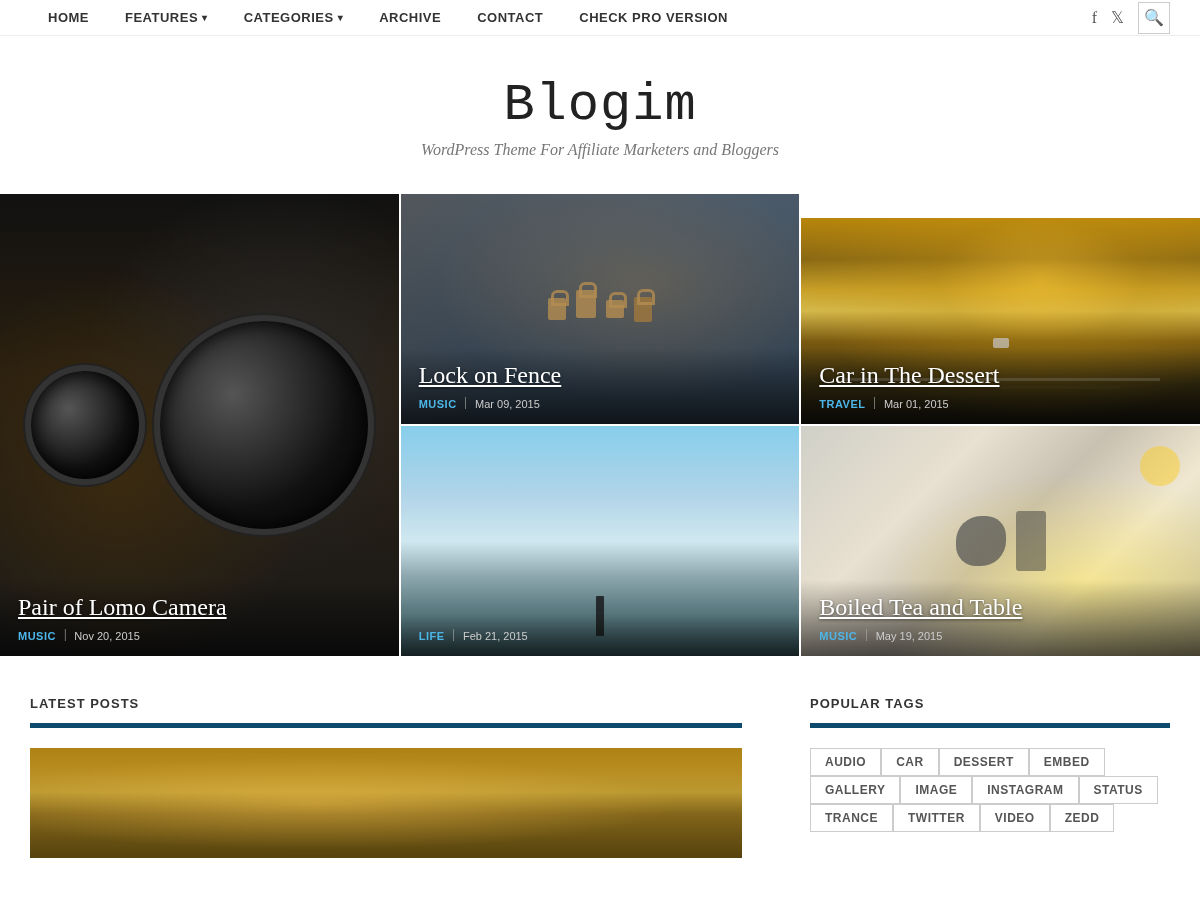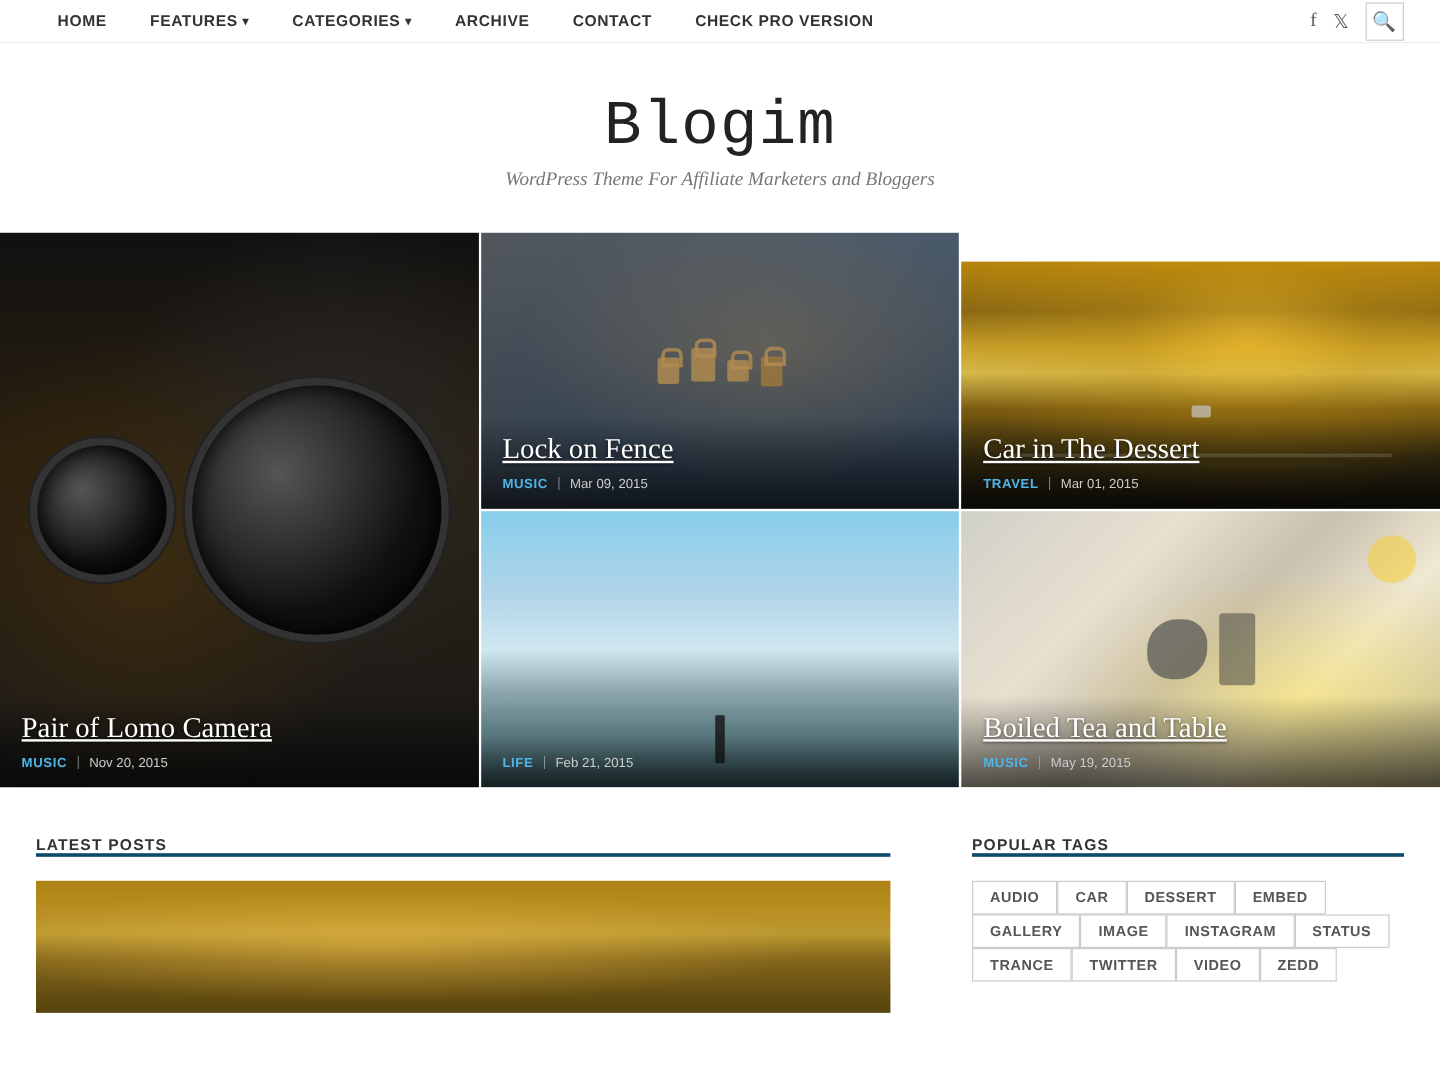--- a/index.html
+++ b/index.html
@@ -104,21 +104,21 @@
     .cell-date { color: #ccc; font-family: Arial, sans-serif; font-size: 11px; }
 
     
     .below-hero { display: flex; gap: 0; padding: 40px 30px 20px; }
     .latest-posts { flex: 1; padding-right: 40px; }
     .popular-tags { width: 360px; margin-left: 28px; }
 
     .section-title {
       font-family: Arial, sans-serif; font-size: 13px; font-weight: 700;
       text-transform: uppercase; letter-spacing: 1px; color: #333;
-      border-bottom: 3px solid #0c4a6e; margin-bottom: 20px;
+      border-bottom: 5px solid #0c4a6e; padding-bottom: 12px; margin-bottom: 20px;
     }
 
     .post-thumb {
       width: 100%; height: 110px;
       background: linear-gradient(180deg, #b8860b 0%, #d4a020 20%, #e8c040 40%, #9a7820 60%, #5a4810 100%);
       position: relative; overflow: hidden;
     }
     .post-thumb::before {
       content: ''; position: absolute; inset: 0;
       background: radial-gradient(ellipse at 40% 50%, rgba(255,200,80,0.4) 0%, transparent 60%),

